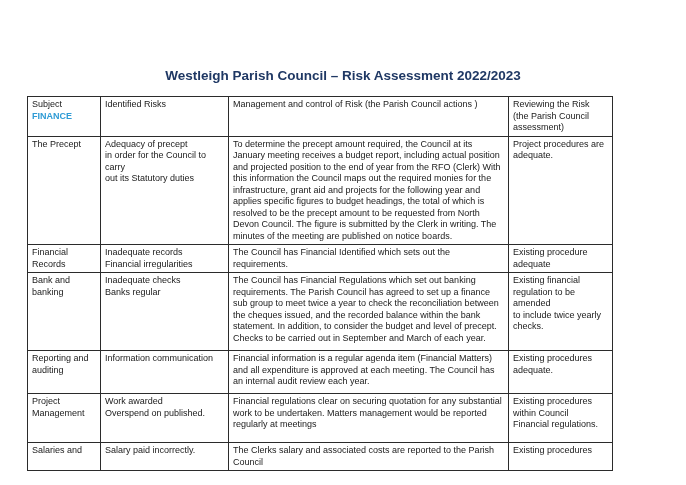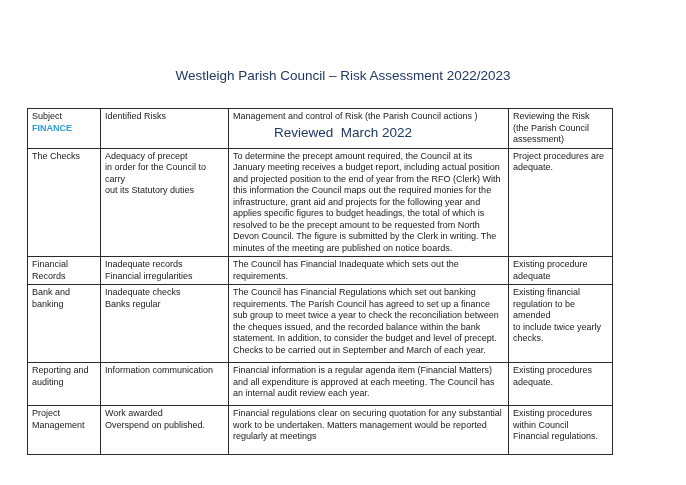--- a/index.html
+++ b/index.html
@@ -13,30 +13,30 @@
   }
   .page {
     position: relative;
     width: 686px;
     height: 485px;
     background: #ffffff;
   }
   .doc-title {
     padding-top: 28px;
     text-align: center;
-    font-weight: normal;
+    font-weight: bold;
     font-size: 13.5px;
     line-height: 19px;
     color: #1F3864;
     white-space: pre-wrap;
   }
   table.risk-table {
     position: absolute;
     left: 27px;
-    top: 108px;
+    top: 96px;
     width: 585px;
     border-collapse: collapse;
     table-layout: fixed;
     font-size: 9px;
     line-height: 11.5px;
     color: #1a1a1a;
   }
   table.risk-table td {
     border: 1px solid #2b2b2b;
     vertical-align: top;
@@ -53,21 +53,20 @@
     border-bottom: 1px solid #2b2b2b;
   }
 </style>
 </head>
 <body>
 
 <div class="page">
 
   <div class="doc-title">
     <div>Westleigh Parish Council – Risk Assessment 2022/2023</div>
-    <div>Reviewed  March 2022</div>
   </div>
 
   <table class="risk-table">
     <colgroup>
       <col style="width:73px">
       <col style="width:128px">
       <col style="width:280px">
       <col style="width:104px">
     </colgroup>
 
@@ -76,34 +75,34 @@
       <td><span>Subject</span>
 <span class="finance-label">FINANCE</span></td>
       <td>Identified Risks</td>
       <td>Management and control of Risk (the Parish Council actions )</td>
       <td>Reviewing the Risk
 (the Parish Council
 assessment)</td>
     </tr>
 
     <tr style="height:98px">
-      <td>The Checks</td>
+      <td>The Precept</td>
       <td>Adequacy of precept
 in order for the Council to carry
 out its Statutory duties</td>
       <td>To determine the precept amount required, the Council at its January meeting receives a budget report, including actual position and projected position to the end of year from the RFO (Clerk) With this information the Council maps out the required monies for the infrastructure, grant aid and projects for the following year and applies specific figures to budget headings, the total of which is resolved to be the precept amount to be requested from North Devon Council. The figure is submitted by the Clerk in writing. The minutes of the meeting are published on notice boards.</td>
       <td>Project procedures are adequate.</td>
     </tr>
 
     <tr style="height:19px">
       <td>Financial
 Records</td>
       <td>Inadequate records
 Financial irregularities</td>
-      <td>The Council has Financial Inadequate which sets out the requirements.</td>
+      <td>The Council has Financial Identified which sets out the requirements.</td>
       <td>Existing procedure
 adequate</td>
     </tr>
 
     <tr style="height:78px">
       <td>Bank and banking</td>
       <td>Inadequate checks
 Banks regular</td>
       <td>The Council has Financial Regulations which set out banking requirements. The Parish Council has agreed to set up a finance sub group to meet twice a year to check the reconciliation between the cheques issued, and the recorded balance within the bank statement. In addition, to consider the budget and level of precept.  Checks to be carried out in September and March of each year.</td>
       <td>Existing financial
@@ -125,16 +124,22 @@
       <td>Project
 Management</td>
       <td>Work awarded
 Overspend on published.</td>
       <td>Financial regulations clear on securing quotation for any substantial work to be undertaken. Matters management would be reported regularly at meetings</td>
       <td>Existing procedures
 within Council
 Financial regulations.</td>
     </tr>
 
+    <tr class="clipped" style="height:17px">
+      <td>Salaries and</td>
+      <td>Salary paid incorrectly.</td>
+      <td>The Clerks salary and associated costs are reported to the Parish Council</td>
+      <td>Existing procedures</td>
+    </tr>
   </tbody>
     </table>
 
 </div>
 
 </body></html>

